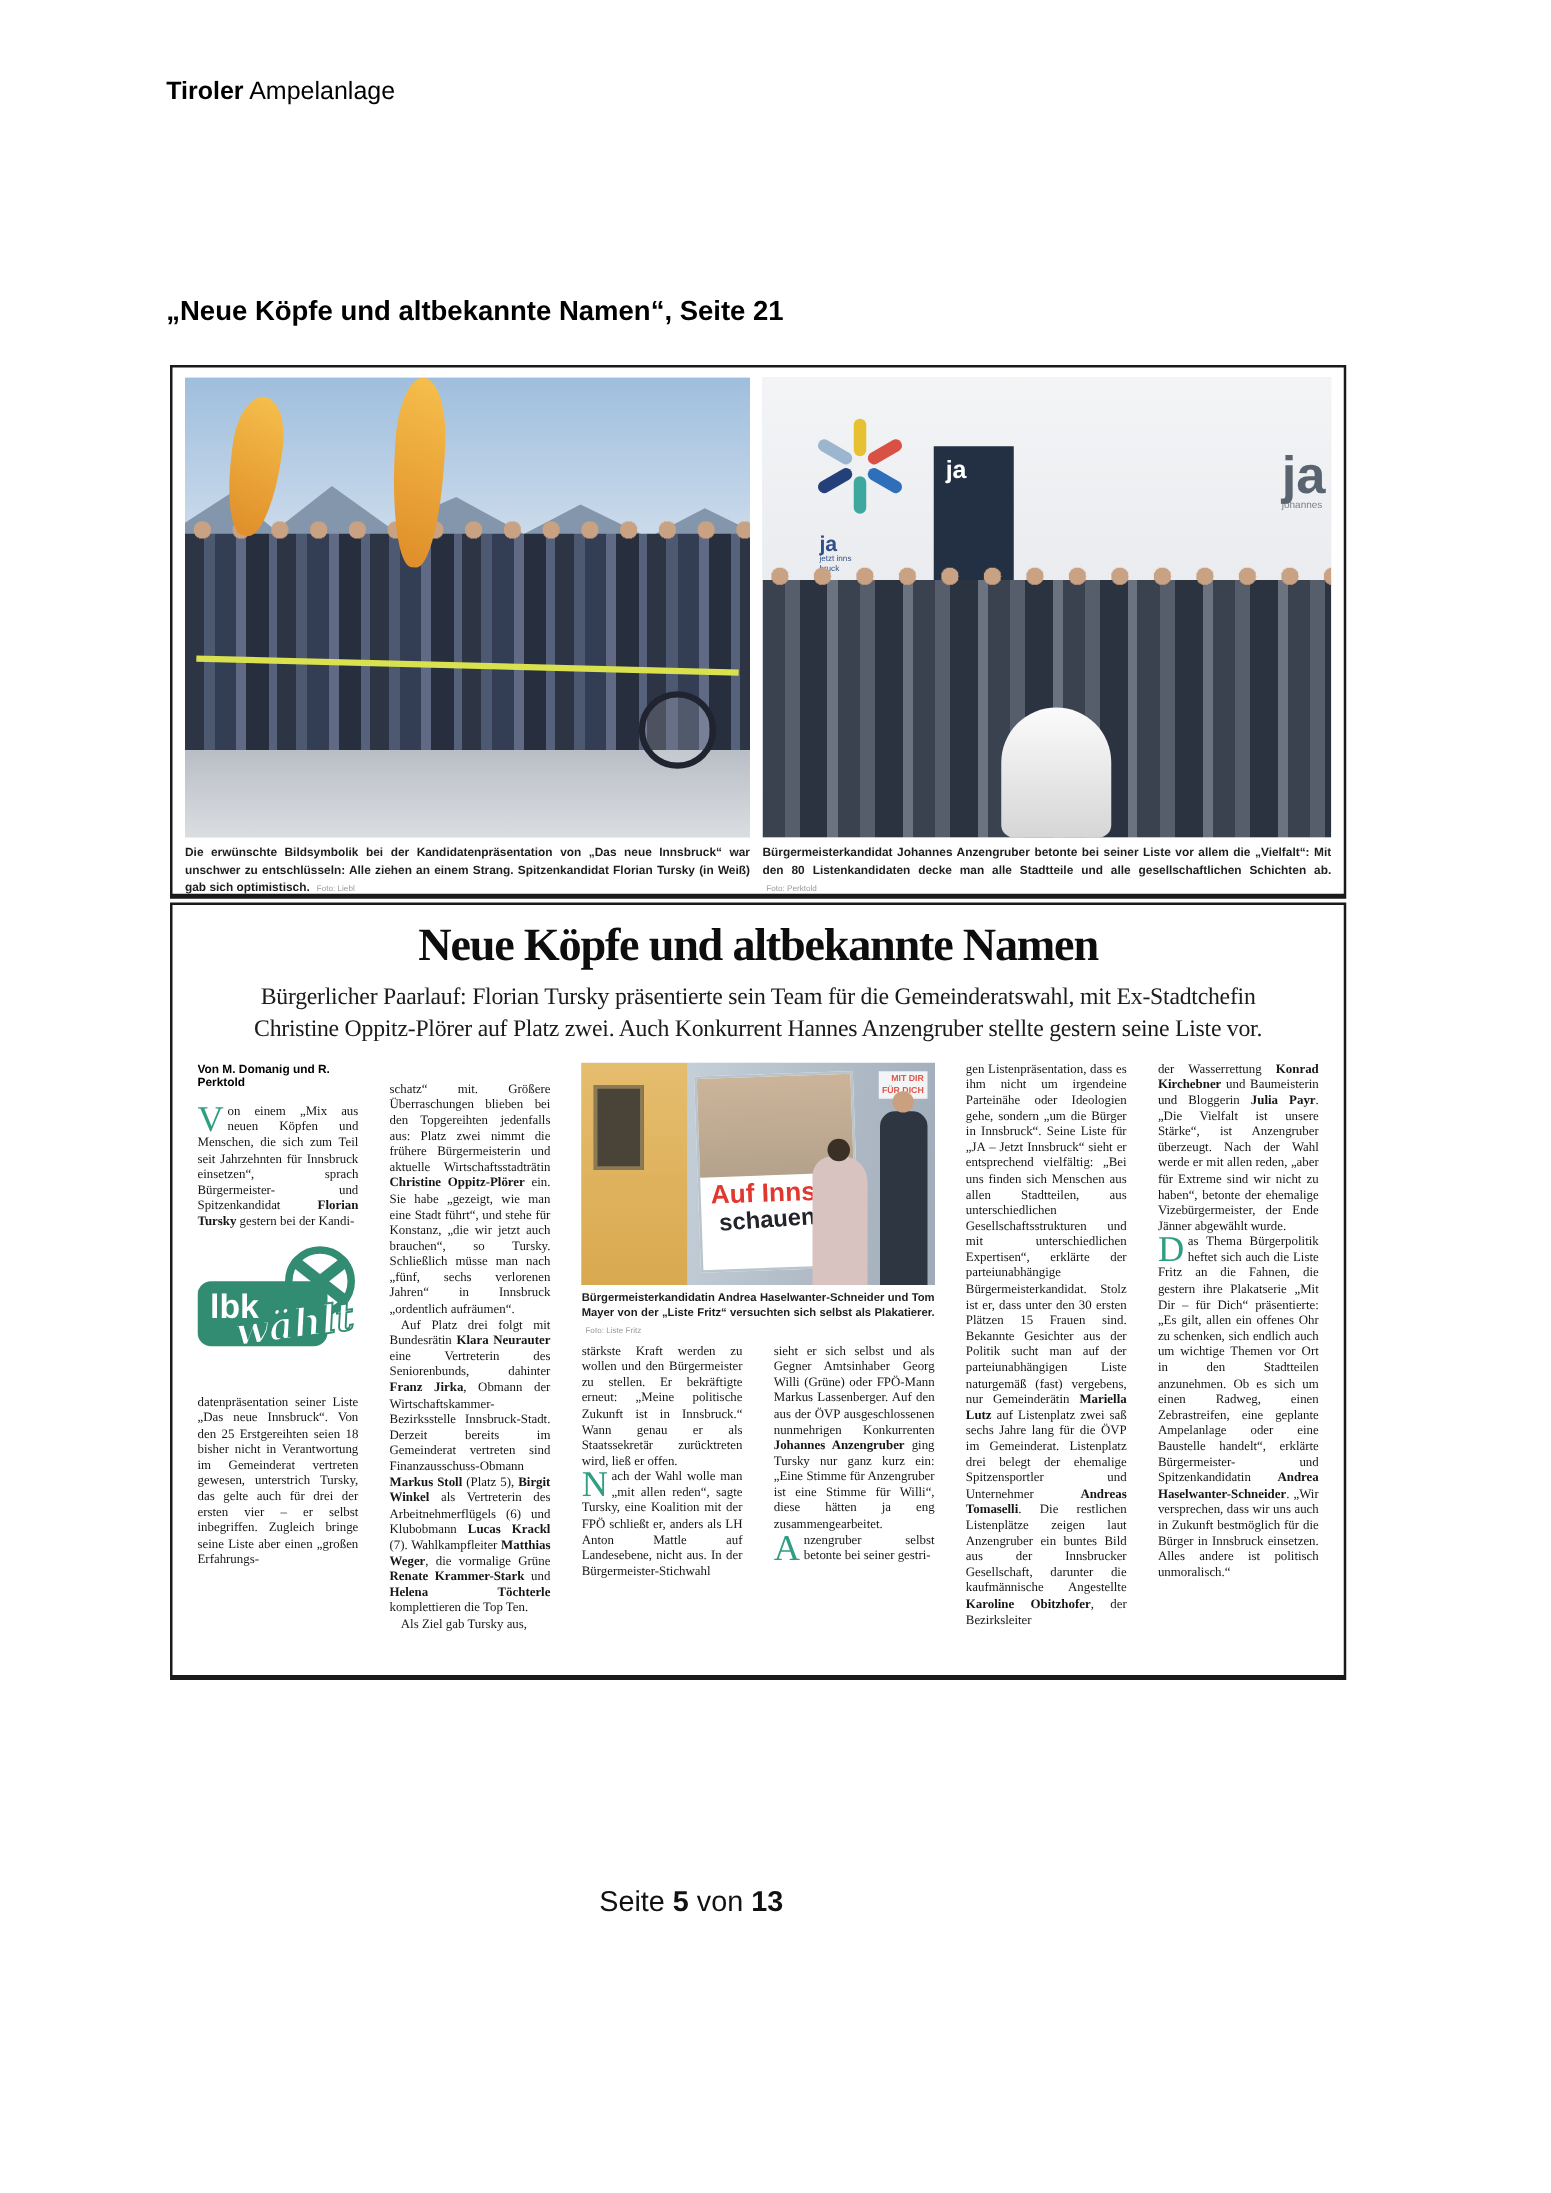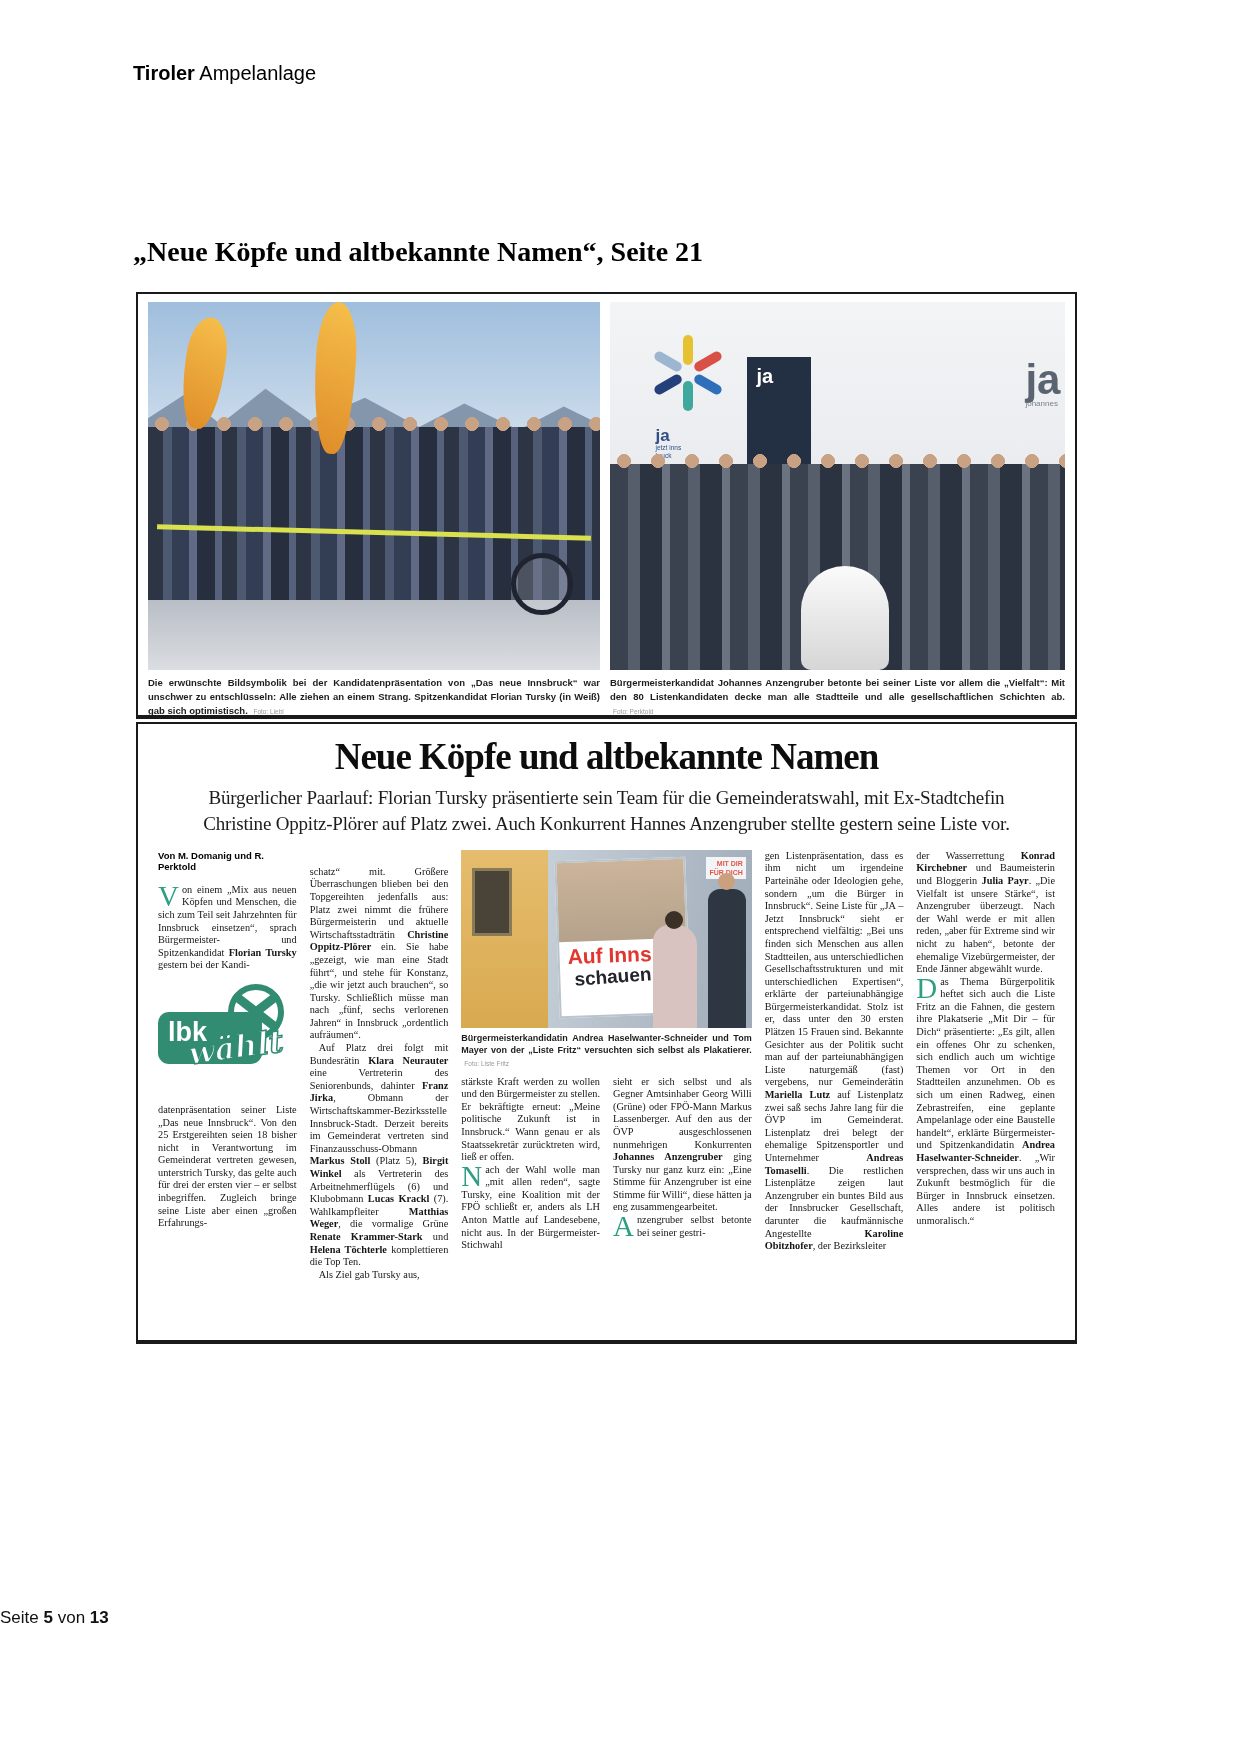--- a/index.html
+++ b/index.html
@@ -3,22 +3,22 @@
 <meta charset="utf-8">
 <style>
   html,body{margin:0;padding:0;background:#fff;}
   .page{position:relative;width:1241px;height:1754px;background:#fff;overflow:hidden;
         font-family:"Liberation Serif",serif;color:#111;}
 
   
   .masthead{position:absolute;left:133px;top:62px;font-family:"Liberation Sans",sans-serif;
             font-size:20px;color:#000;}
   .masthead .mh-bold{font-weight:700;}
-  .headline-ref{position:absolute;left:133px;top:236px;font-family:Liberation Serif, serif;
-                font-size:28px;font-weight:700;color:#000;}
+  .headline-ref{position:absolute;left:133px;top:236px;font-family:Liberation Sans, sans-serif;
+                font-size:22px;font-weight:700;color:#000;}
 
   
   .photos-box{position:absolute;left:136px;top:292px;width:941px;height:427px;box-sizing:border-box;
               border:2px solid #1a1a1a;border-bottom-width:4px;background:#fff;padding:8px 10px 0;}
   .photos-row{display:flex;gap:10px;height:368px;}
   .photo{position:relative;overflow:hidden;background:#dfe5ec;}
   .photo-left{width:452px;}
   .photo-right{flex:1;}
 
   
@@ -74,21 +74,21 @@
   .credit{font-size:6.5px;color:#999;font-weight:400;margin-left:3px;white-space:nowrap;}
 
   
   .article-box{position:absolute;left:136px;top:722px;width:941px;height:622px;box-sizing:border-box;
       border:2px solid #1a1a1a;border-bottom-width:4px;background:#fff;padding:10px 20px 0;}
   .article-headline{margin:4px 0 0;font-family:"Liberation Serif",serif;font-weight:700;font-size:37px;
       letter-spacing:-1px;line-height:1.04;text-align:center;color:#0d0d0d;white-space:nowrap;}
   .article-subhead{margin-top:9px;text-align:center;font-size:19px;line-height:1.35;color:#1c1c1c;
       letter-spacing:-.2px;white-space:nowrap;}
   .article-body{display:grid;grid-template-columns:repeat(6,1fr);grid-template-rows:auto 1fr;
-      column-gap:13px;margin-top:13px;height:462px;overflow:hidden;}
+      column-gap:25px;margin-top:13px;height:462px;overflow:hidden;}
   .col{min-width:0;}
   .col[data-col="0"]{grid-column:1;grid-row:1/3;}
   .col[data-col="1"]{grid-column:2;grid-row:1/3;margin-top:16px;}
   .col[data-col="2"]{grid-column:3;grid-row:2;}
   .col[data-col="3"]{grid-column:4;grid-row:2;}
   .col[data-col="4"]{grid-column:5;grid-row:1/3;}
   .col[data-col="5"]{grid-column:6;grid-row:1/3;}
   .mid-block{grid-column:3/5;grid-row:1;min-width:0;}
 
   .byline{font-family:"Liberation Sans",sans-serif;font-weight:700;font-size:9.5px;margin:0 0 12px;color:#000;}
@@ -132,22 +132,22 @@
       border-radius:16px 20px 0 0;}
   .mp-person::before{content:"";position:absolute;left:12px;top:-14px;width:18px;height:18px;
       border-radius:50%;background:#3a3026;}
   .mp-person2{position:absolute;right:2%;bottom:0;width:38px;height:78%;background:#2e3642;
       border-radius:12px 12px 0 0;}
   .mp-person2::before{content:"";position:absolute;left:10px;top:-16px;width:17px;height:17px;
       border-radius:50%;background:#caa07e;}
   .mid-caption{margin:4px 0 6px;font-size:9px;line-height:1.4;}
 
   
-  .footer{position:absolute;top:1608px;left:0;width:1106px;
-      font-family:"Liberation Sans",sans-serif;font-size:17px;color:#111;}
+  .footer{position:absolute;top:1508px;left:0;width:1106px;text-align:center;
+      font-family:"Liberation Sans",sans-serif;font-size:23px;color:#111;}
   .footer b{font-weight:700;}
 </style>
 </head>
 <body>
 
 <div class="page">
 
   <div class="masthead">
     <span class="mh-bold">Tiroler</span><span> Ampelanlage</span>
   </div>

